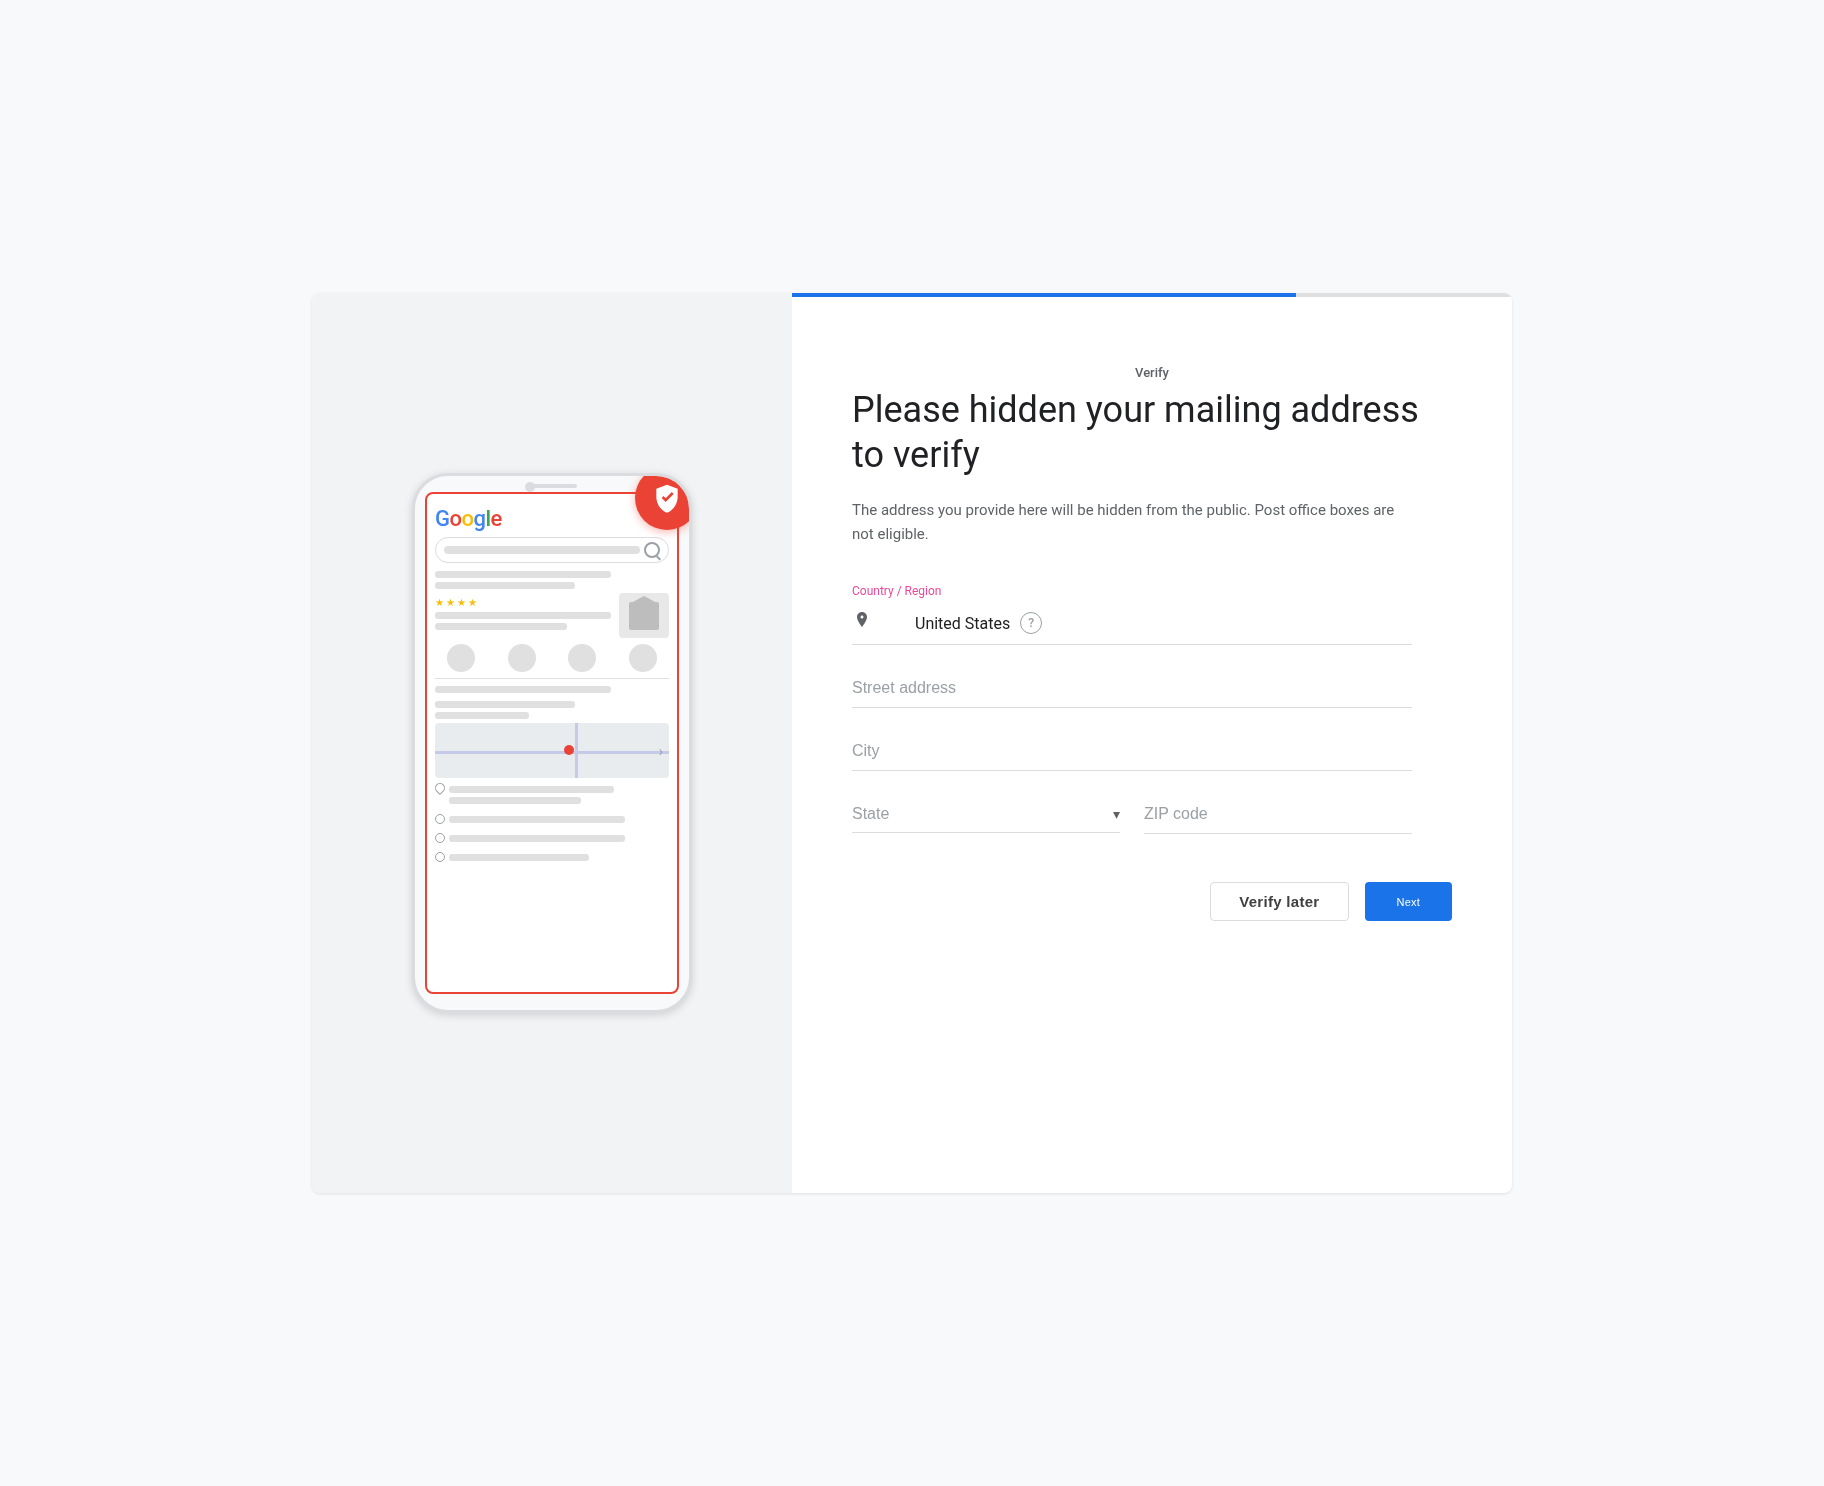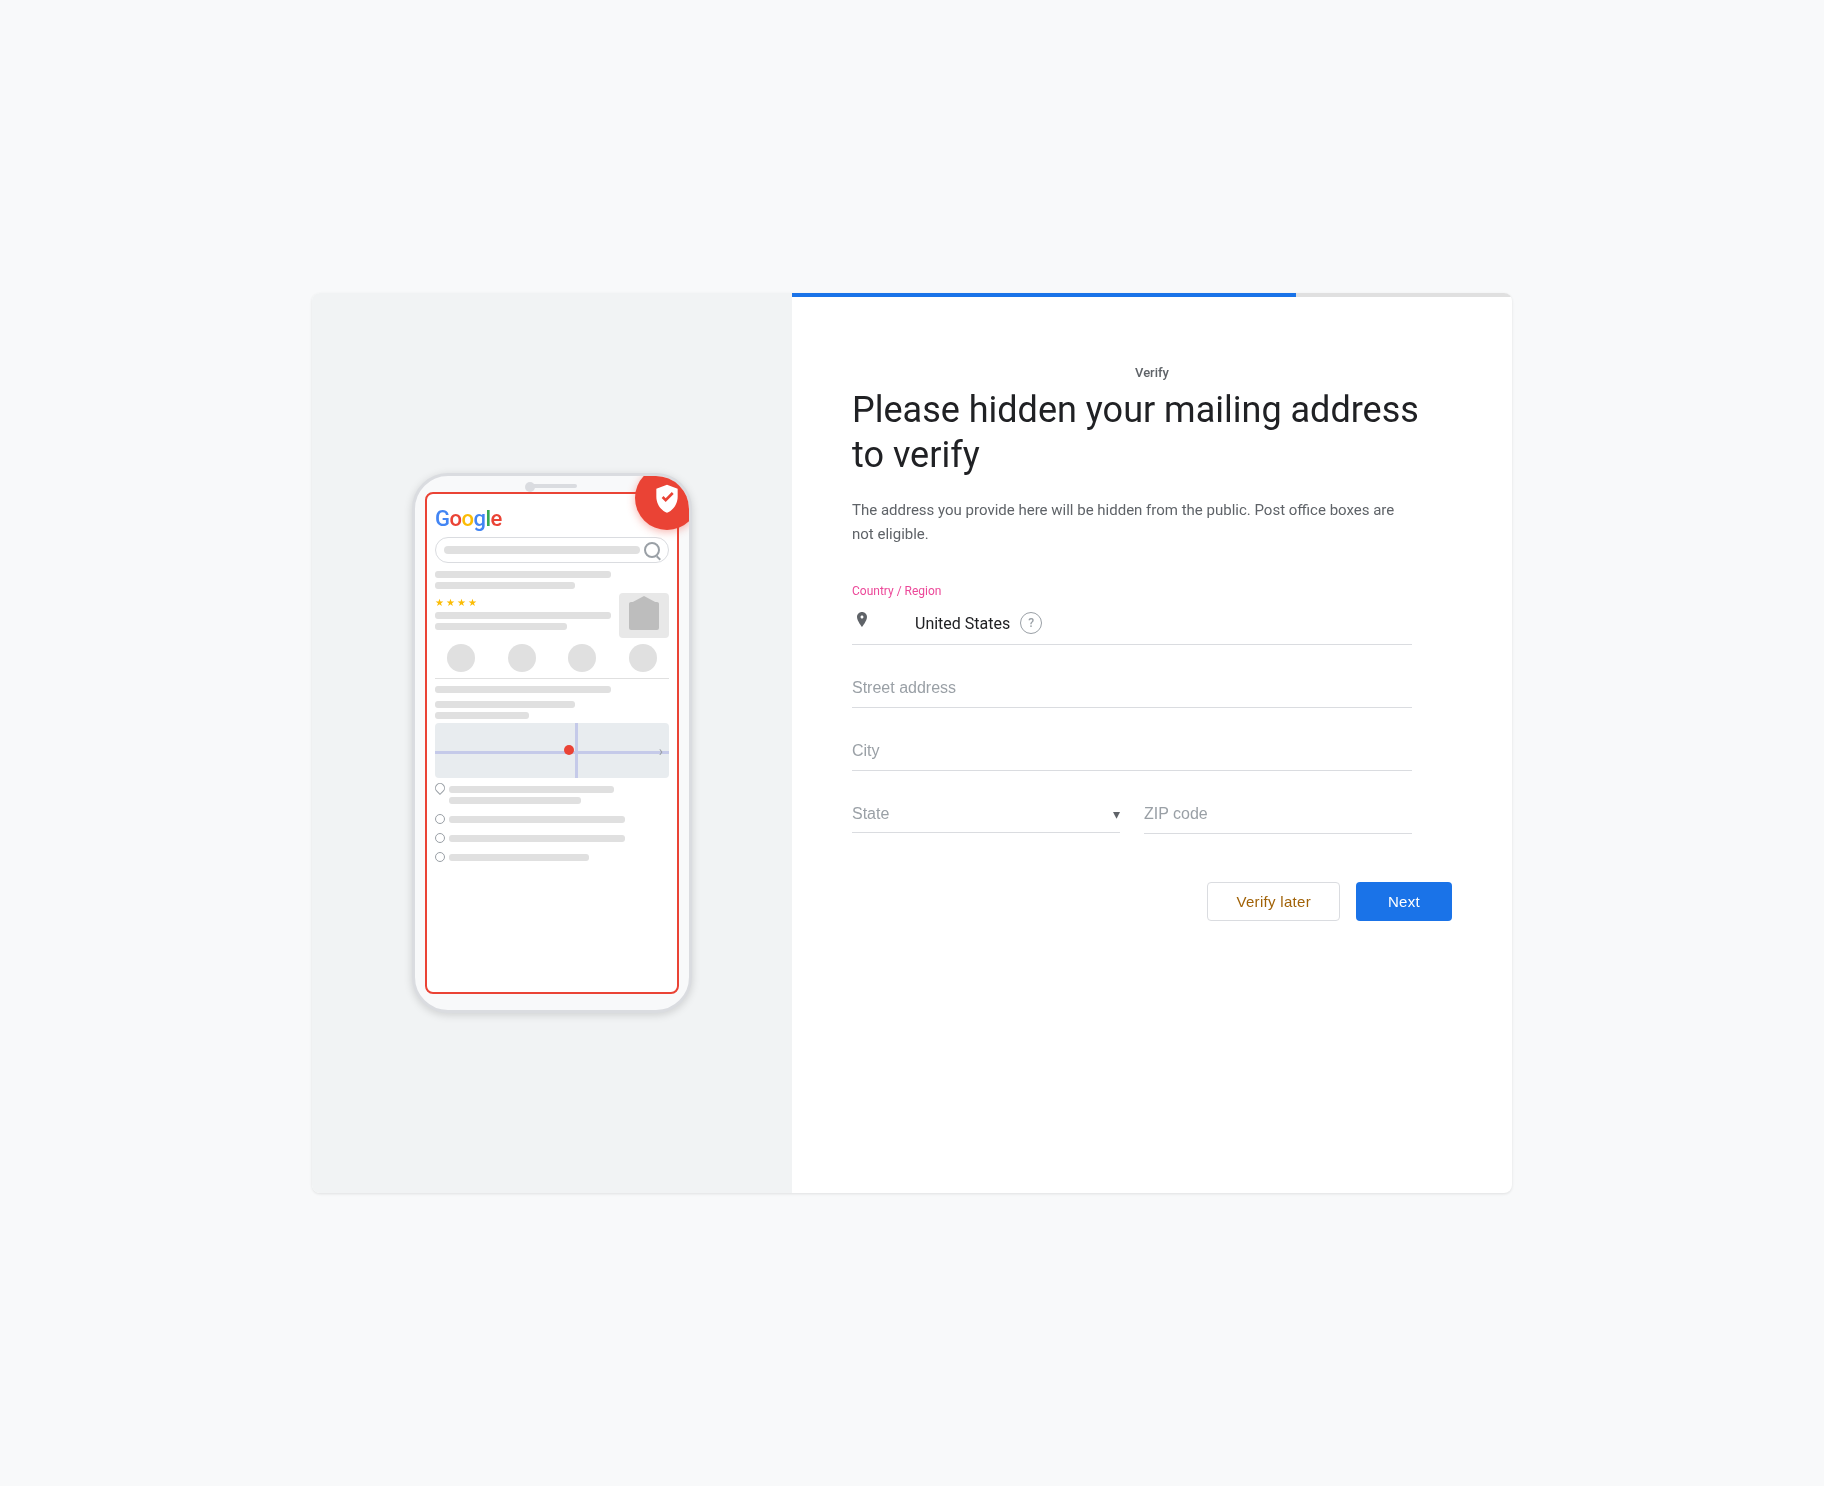--- a/index.html
+++ b/index.html
@@ -392,33 +392,33 @@
       display: flex;
       gap: 16px;
       margin-top: 48px;
       justify-content: flex-end;
     }
     .btn-verify-later {
       padding: 10px 28px;
       border: 1px solid #dadce0;
       border-radius: 4px;
       background: #fff;
-      color: #a16207;
+      color: #404040;
       font-size: 15px;
-      font-weight: 400;
+      font-weight: 700;
       cursor: pointer;
       letter-spacing: 0.02em;
     }
     .btn-next {
       padding: 10px 32px;
       border: none;
       border-radius: 4px;
       background: #1a73e8;
       color: #fff;
-      font-size: 15px;
+      font-size: 11px;
       font-weight: 500;
       cursor: pointer;
       letter-spacing: 0.02em;
       text-align: right;
     }
     .country-value {
       font-size: 16px;
       color: #202124;
       margin-left: 33px;
     }

